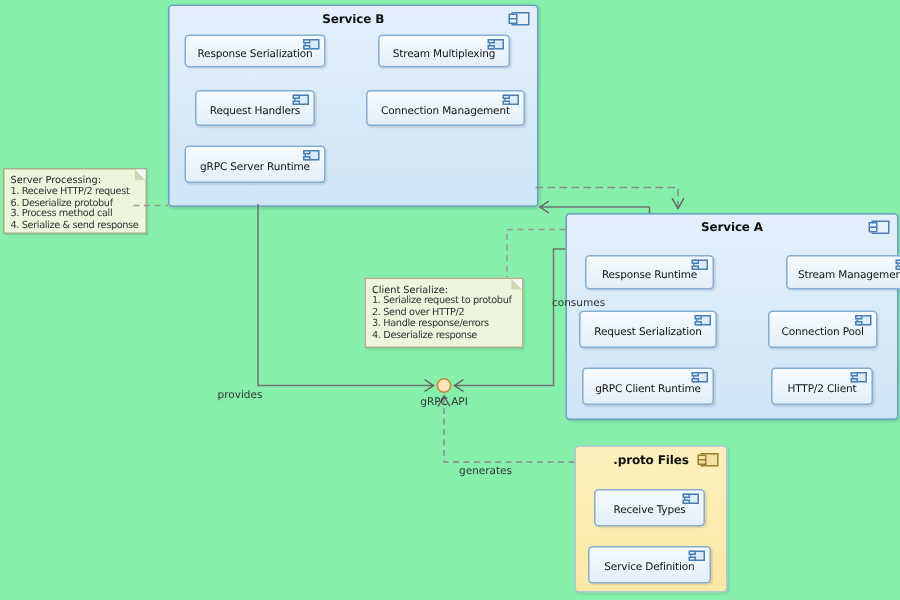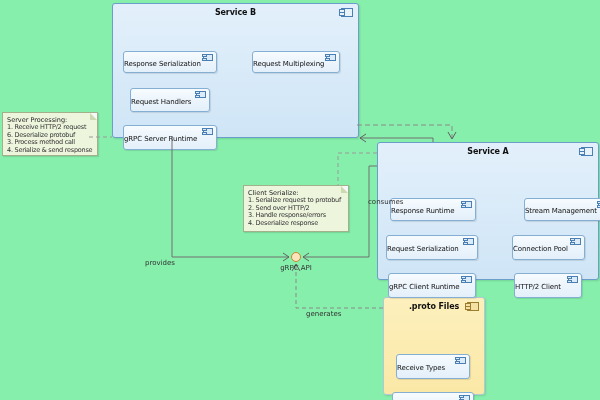--- a/index.html
+++ b/index.html
@@ -16,21 +16,21 @@
             background:#e8f2fb;}
   .pkg-icon::before,.pkg-icon::after{content:"";position:absolute;left:-3px;width:4px;height:2px;
             background:#e8f2fb;border:1px solid #4a7fb5;}
   .pkg-icon::before{top:0;}
   .pkg-icon::after{bottom:0;}
   .package.proto .pkg-icon{border-color:#9a7d2e;background:#f5e2a2;}
   .package.proto .pkg-icon::before,.package.proto .pkg-icon::after{border-color:#9a7d2e;background:#f5e2a2;}
 
   .comp{position:absolute;border:1px solid #85aed3;border-radius:3px;z-index:3;
         background:linear-gradient(#f6fbfe,#e3effa);box-shadow:1px 1px 1px rgba(0,0,0,.10);
-        display:flex;align-items:center;margin-top:28px;}
+        display:flex;align-items:center;justify-content:center;}
   .clabel{font-size:7px;letter-spacing:-.1px;white-space:nowrap;padding-top:3px;}
   .cicon{position:absolute;top:2px;right:3px;width:8px;height:5px;border:1px solid #4a7fb5;
          background:#dcebf8;}
   .cicon::before,.cicon::after{content:"";position:absolute;left:-2px;width:3px;height:1px;
          background:#dcebf8;border:1px solid #4a7fb5;}
   .cicon::before{top:-1px;}
   .cicon::after{bottom:-1px;}
 
   .note{position:absolute;background:#edf5dd;border:1px solid #a3b18a;z-index:3;
         padding:3px 4px;box-shadow:1px 1px 1px rgba(0,0,0,.10);}
@@ -51,25 +51,29 @@
   <div class="package" style="left:112px;top:3px;width:245px;height:133px">
     <div class="pkg-title">Service B</div>
     <span class="pkg-icon"></span>
   </div>
   <div class="comp" style="left:123px;top:23px;width:92px;height:20px">
     <span class="cicon"></span>
     <span class="clabel">Response Serialization</span>
   </div>
   <div class="comp" style="left:252px;top:23px;width:86px;height:20px">
     <span class="cicon"></span>
-    <span class="clabel">Request Multiplexing</span>
+    <span class="clabel">Stream Multiplexing</span>
   </div>
   <div class="comp" style="left:130px;top:60px;width:78px;height:22px">
     <span class="cicon"></span>
     <span class="clabel">Request Handlers</span>
+  </div>
+  <div class="comp" style="left:244px;top:60px;width:104px;height:22px">
+    <span class="cicon"></span>
+    <span class="clabel">Connection Management</span>
   </div>
   <div class="comp" style="left:123px;top:97px;width:92px;height:23px">
     <span class="cicon"></span>
     <span class="clabel">gRPC Server Runtime</span>
   </div>
 
   <div class="package" style="left:377px;top:142px;width:220px;height:136px">
     <div class="pkg-title">Service A</div>
     <span class="pkg-icon"></span>
   </div>

